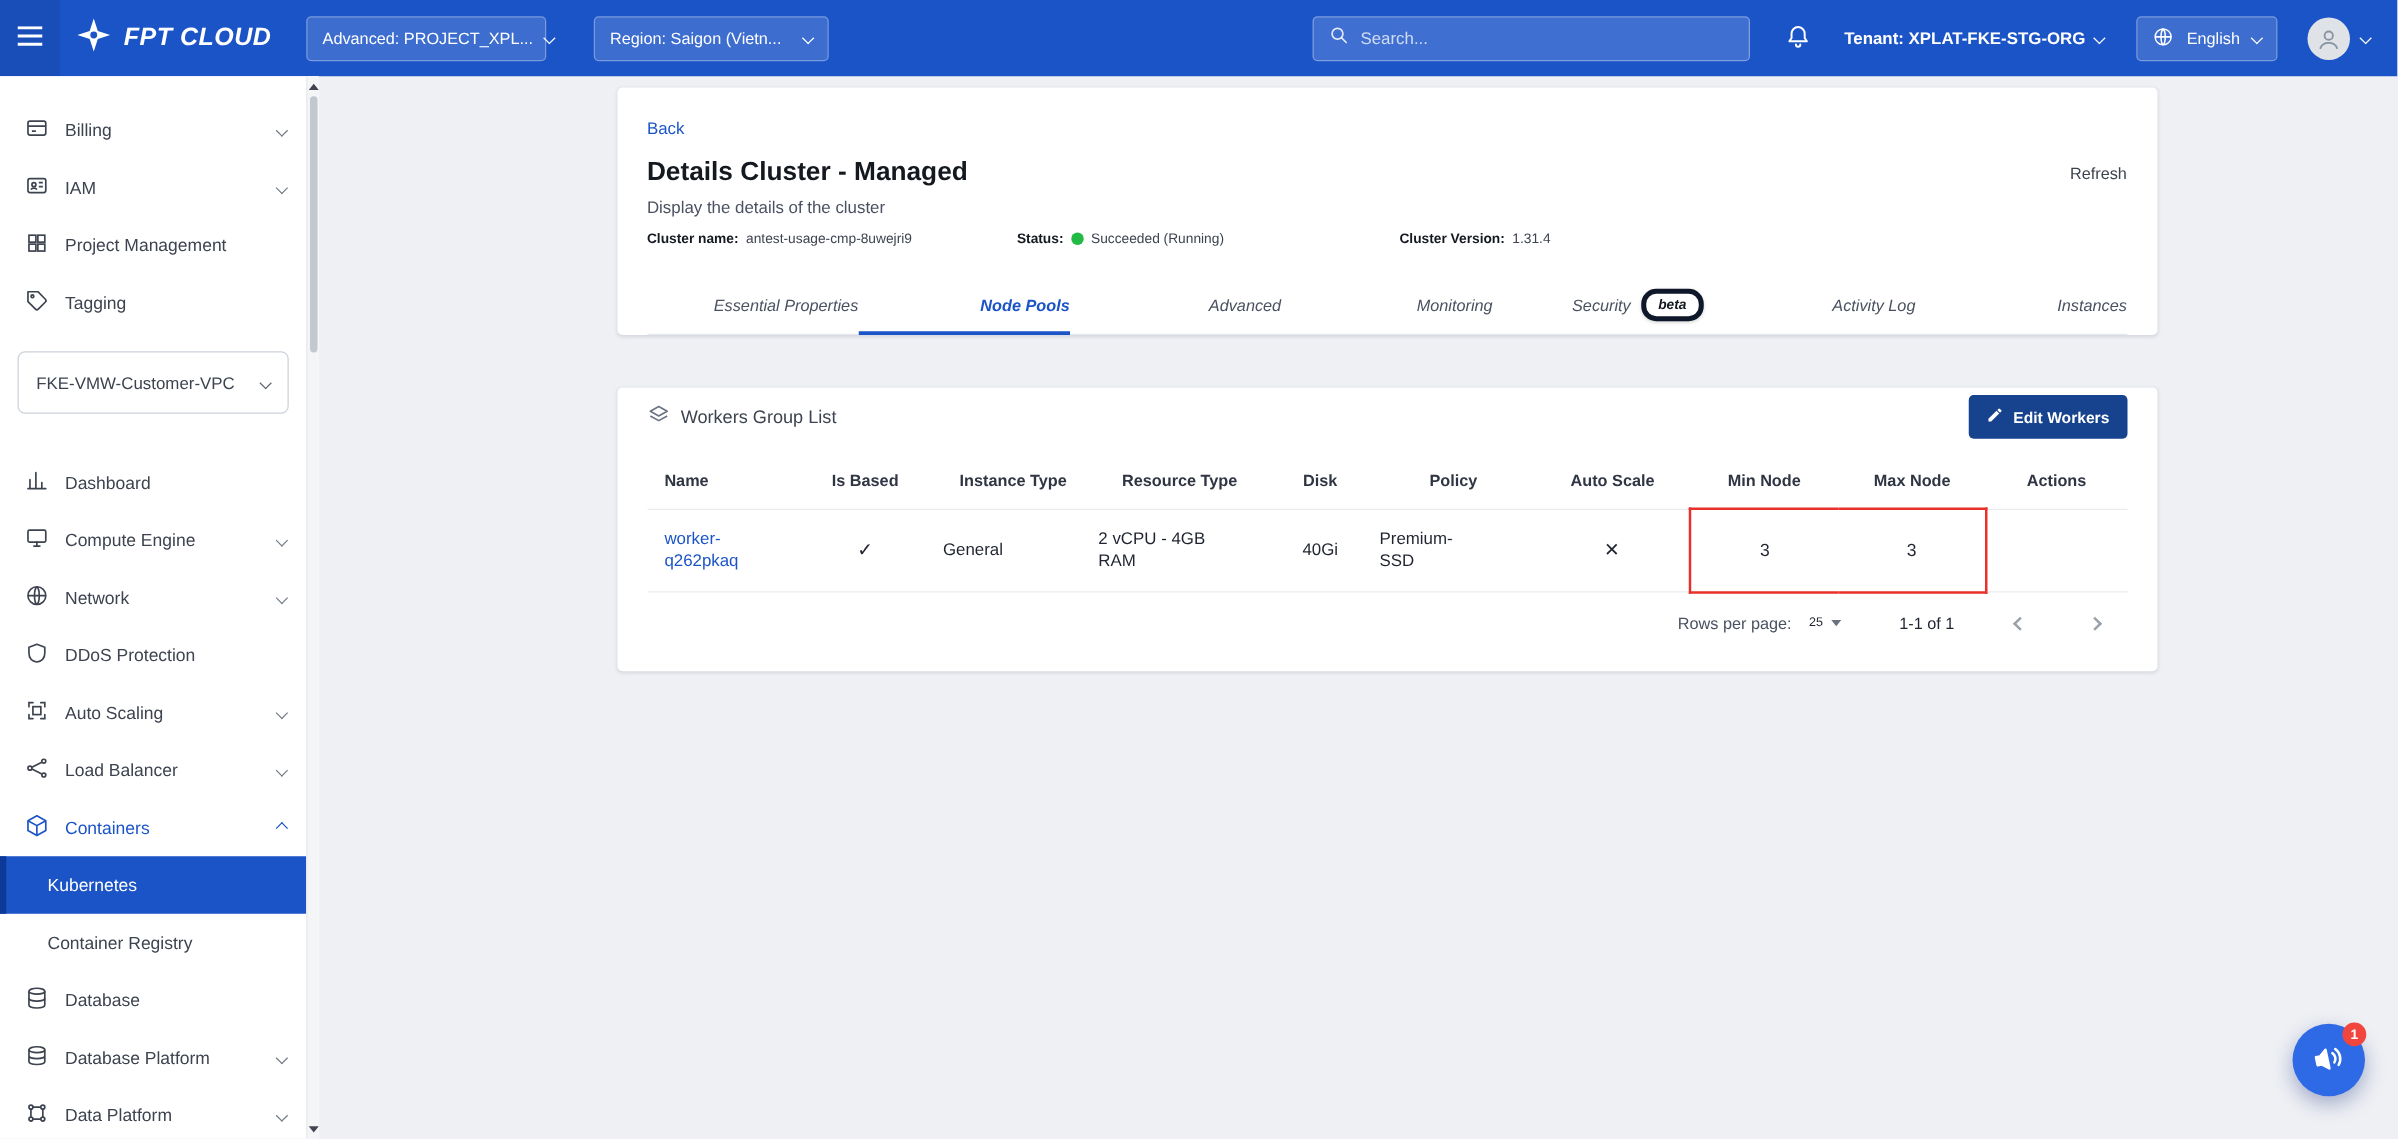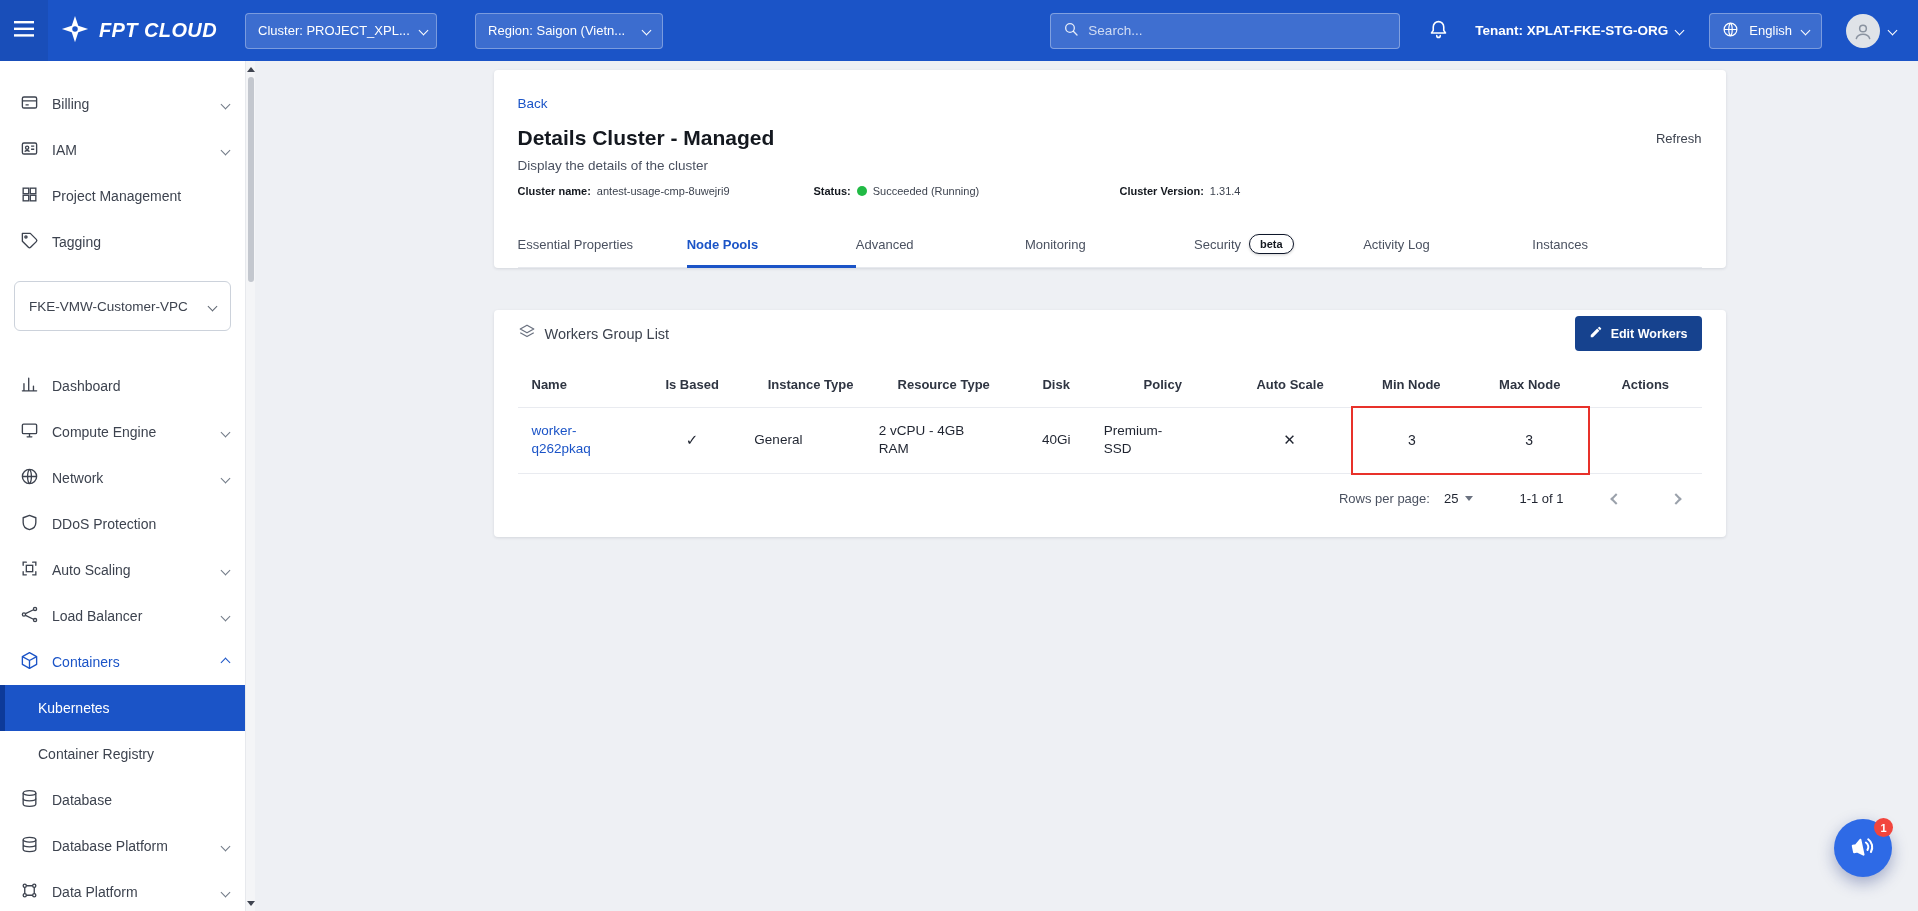--- a/index.html
+++ b/index.html
@@ -59,45 +59,45 @@
   .title-row { display: flex; align-items: flex-start; justify-content: space-between; margin-top: 14px; }
   h1 { font-size: 21px; font-weight: 700; color: #14181f; }
   .refresh { font-size: 13px; color: #3d434f; background: none; border: none; cursor: pointer; margin-top: 5px; }
   .subtitle { font-size: 13.5px; color: #4a5160; margin-top: 8px; }
   .info-row { display: flex; margin-top: 12px; font-size: 11px; color: #3d434f; }
   .info-g { display: flex; align-items: center; gap: 6px; }
   .info-g b { color: #14181f; }
   .g1 { width: 296px; } .g2 { width: 306px; }
   .dot { width: 10px; height: 10px; border-radius: 50%; background: var(--green); flex: none; }
   .tabs { display: flex; margin-top: 24px; border-bottom: 1px solid #e7e9ee; }
-  .tab { flex: 1; height: 46px; display: flex; align-items: center; justify-content: flex-start; gap: 8px; font-size: 13px; color: #4a5160; cursor: pointer; position: relative; background: none; border: none; }
+  .tab { flex: 1; height: 46px; display: flex; align-items: center; justify-content: flex-end; gap: 8px; font-size: 13px; color: #4a5160; cursor: pointer; position: relative; background: none; border: none; font-style: italic; }
   .tab.active { color: var(--blue); font-weight: 700; }
   .tab.active::after { content: ""; position: absolute; left: 0; right: 0; bottom: -1px; height: 3px; background: var(--blue); }
-  .beta { background: #fff; border: 1px solid #0f172a; box-shadow: 0 1px 3px rgba(0,0,0,.18); border-radius: 12px; padding: 3px 10px; font-size: 11px; font-weight: 700; color: #14181f; }
+  .beta { background: #fff; border: 4px solid #0f172a; box-shadow: 0 1px 3px rgba(0,0,0,.18); border-radius: 12px; padding: 3px 10px; font-size: 11px; font-weight: 700; color: #14181f; }
 
   .card-workers { margin-top: 42px; padding: 6px 24px 14px; }
   .wk-head { display: flex; align-items: center; }
   .wk-title { display: flex; align-items: center; gap: 9px; font-size: 14.5px; color: #3d434f; }
   .edit-btn { margin-left: auto; background: var(--navy); color: #fff; border: none; border-radius: 4px; height: 35px; padding: 0 14px; font-size: 12.5px; font-weight: 700; display: flex; align-items: center; gap: 8px; cursor: pointer; }
 
   table { width: 100%; border-collapse: collapse; table-layout: fixed; margin-top: 8px; }
   th { font-size: 13px; font-weight: 700; color: #2f3542; padding: 18px 6px 14px; text-align: center; }
   th.col-name { text-align: left; padding-left: 14px; }
   td { font-size: 13.5px; color: #1f2430; padding: 14px 6px; border-top: 1px solid #e9ebf0; border-bottom: 1px solid #e9ebf0; text-align: center; vertical-align: middle; line-height: 1.4; }
   td.cell-name { text-align: left; padding-left: 14px; }
   td.cell-left { text-align: left; }
   .name-link { color: var(--blue); text-decoration: none; display: inline-block; max-width: 80px; overflow-wrap: anywhere; cursor: pointer; }
   .wrap-100 { display: inline-block; max-width: 104px; text-align: left; }
   .wrap-72 { display: inline-block; max-width: 72px; text-align: left; }
   .glyph { font-size: 15px; }
   td.cell-min { border: 2px solid var(--red); border-right: none; font-size: 14px; }
   td.cell-max { border: 2px solid var(--red); border-left: none; font-size: 14px; }
 
   .pagination { display: flex; align-items: center; justify-content: flex-end; height: 48px; padding-right: 18px; font-size: 13px; color: #4a5160; }
-  .rpp-select { display: flex; align-items: center; gap: 7px; margin-left: 14px; cursor: pointer; color: #1f2430; background: none; border: none; font-size: 13px; }
+  .rpp-select { display: flex; align-items: center; gap: 7px; margin-left: 14px; cursor: pointer; color: #1f2430; background: none; border: none; font-size: 10px; }
   .caret { width: 0; height: 0; border-left: 4px solid transparent; border-right: 4px solid transparent; border-top: 5px solid #6b7280; }
   .range { margin-left: 46px; color: #1f2430; }
   .pg-btn { background: none; border: none; cursor: pointer; margin-left: 44px; color: #9aa1ab; display: flex; padding: 4px; }
   .pg-btn .chev { width: 8px; height: 8px; border-width: 2px; }
   .chev.left { transform: rotate(135deg); }
   .chev.right { transform: rotate(-45deg); }
 
   .fab { position: fixed; right: 26px; bottom: 34px; width: 58px; height: 58px; border-radius: 50%; background: #2e6ae6; border: none; cursor: pointer; box-shadow: 0 6px 16px rgba(20,40,120,.35); display: flex; align-items: center; justify-content: center; }
   .fab-badge { position: absolute; top: -1px; right: -1px; min-width: 19px; height: 19px; border-radius: 10px; background: #f2453d; color: #fff; font-size: 11px; font-weight: 700; display: flex; align-items: center; justify-content: center; padding: 0 4px; }
 </style>
@@ -117,21 +117,21 @@
   <div class="logo">
     <span>
       <svg width="30" height="30" viewBox="0 0 24 24" fill="#fff">
           <path d="M12 1.5l2.6 7.9L22.5 12l-7.9 2.6L12 22.5l-2.6-7.9L1.5 12l7.9-2.6z"></path>
           <circle cx="12" cy="12" r="2.2" fill="#1b54c7"></circle>
         </svg>
     </span>
     <span class="logo-text">FPT CLOUD</span>
   </div>
   <button class="hbtn project">
-    <span>Cluster: PROJECT_XPL...</span>
+    <span>Advanced: PROJECT_XPL...</span>
     <span class="chev"></span>
   </button>
   <button class="hbtn region">
     <span>Region: Saigon (Vietn...</span>
     <span class="chev"></span>
   </button>
   <div class="searchbox">
     <span>
       <svg width="16" height="16" viewBox="0 0 24 24" fill="none" stroke="rgba(255,255,255,.85)" stroke-width="2" stroke-linecap="round">
           <circle cx="10.5" cy="10.5" r="6.5"></circle>

